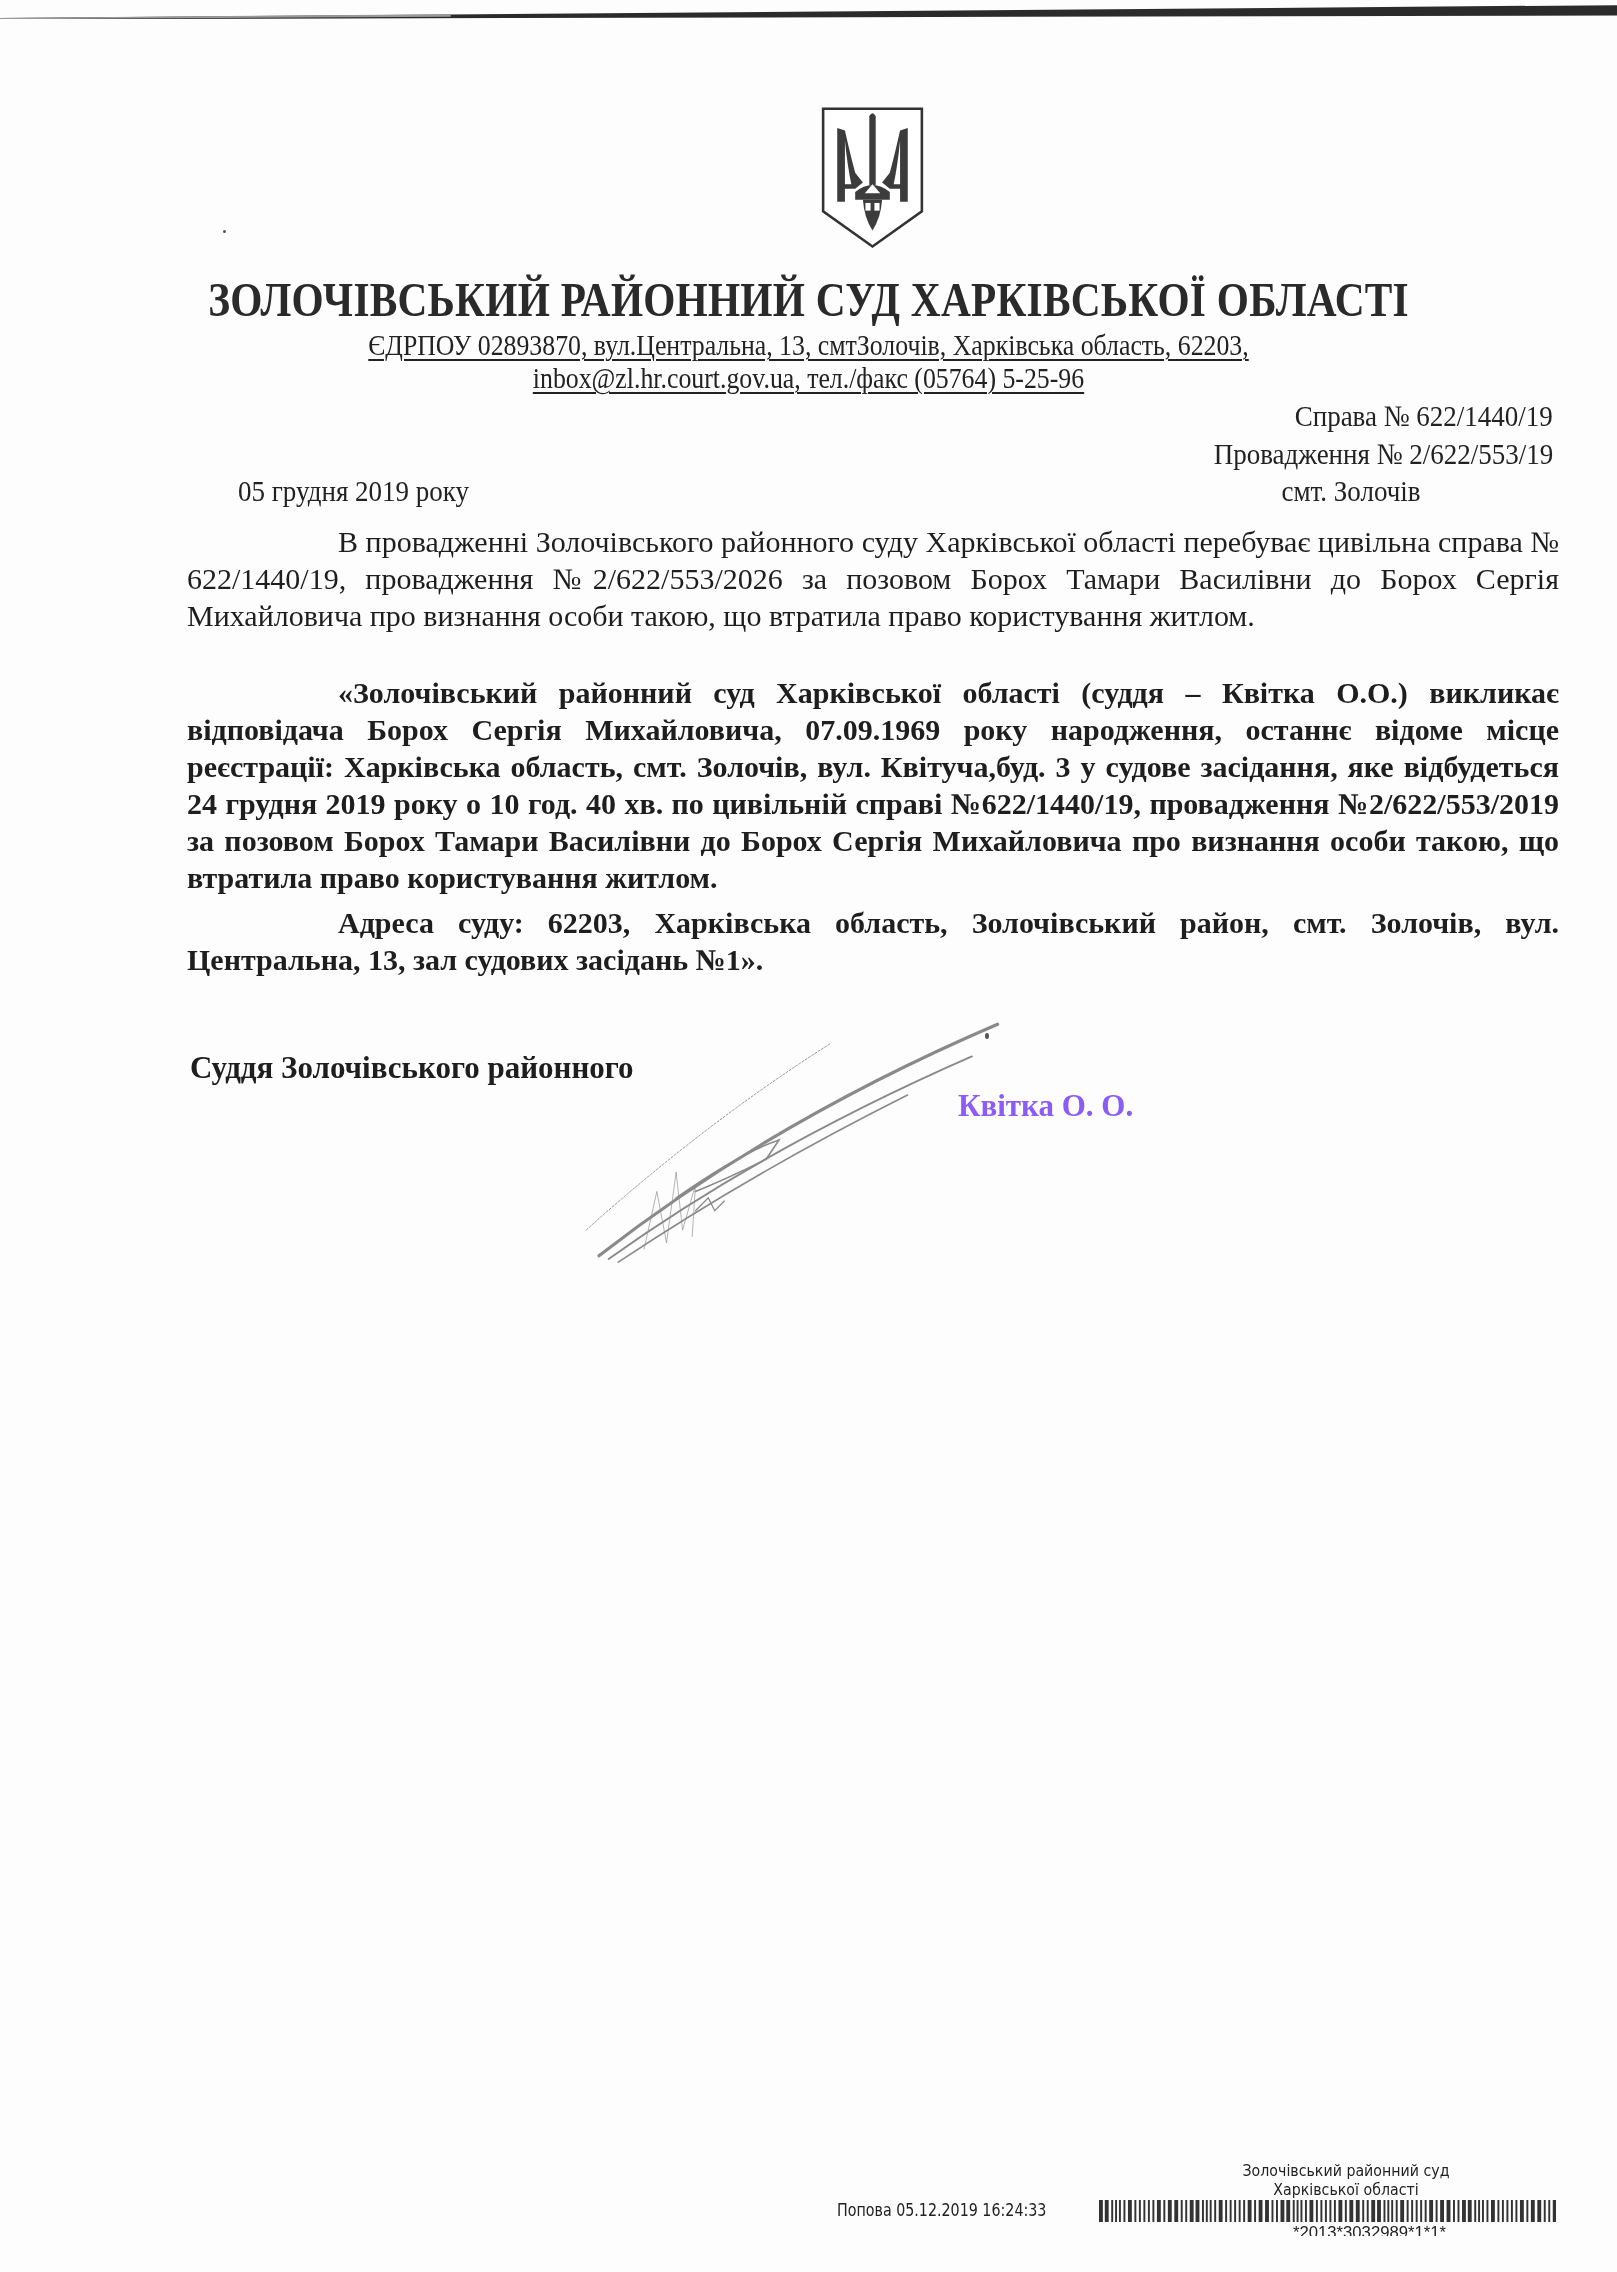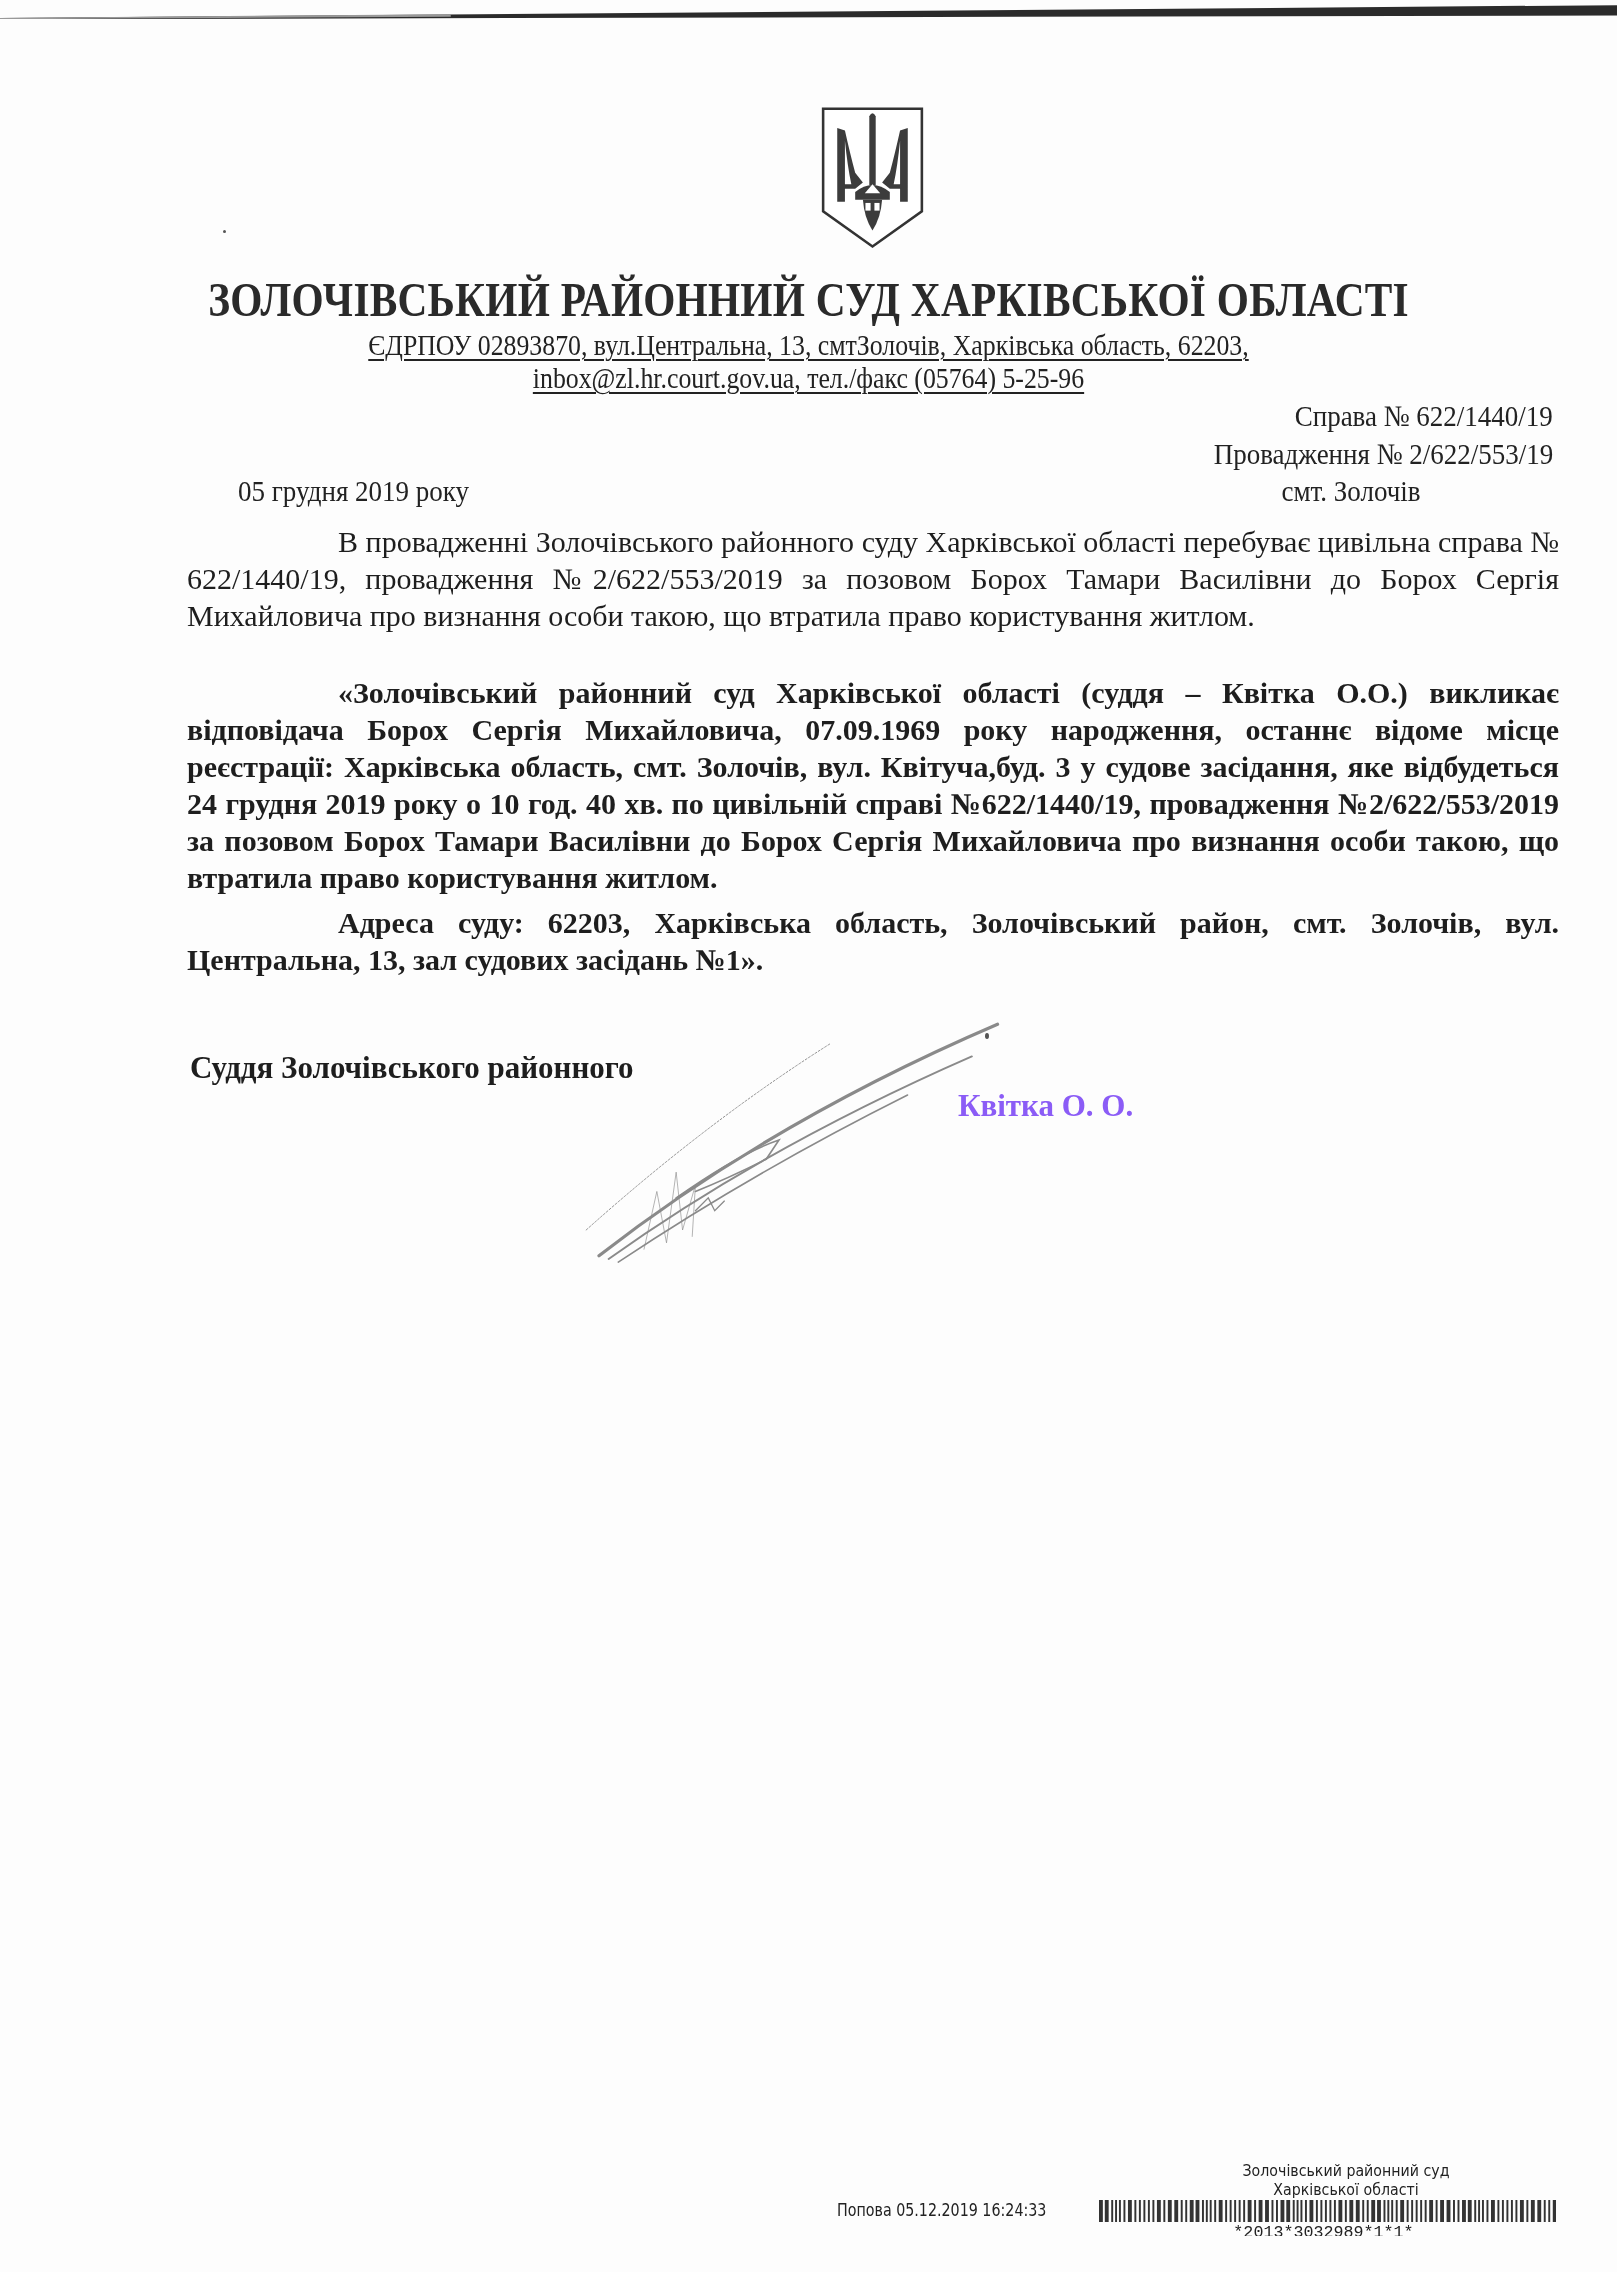--- a/index.html
+++ b/index.html
@@ -56,22 +56,22 @@
     position: absolute; left: 1198px; top: 2161px; width: 296px; text-align: center;
     font-family: "DejaVu Sans", sans-serif; font-size: 16.7px; line-height: 19.3px; color: #222;
     transform: scaleX(0.85); transform-origin: center;
   }
   .stamp-operator {
     position: absolute; left: 837px; top: 2200px; font-family: "DejaVu Sans", sans-serif;
     font-size: 17.4px; color: #222; transform: scaleX(0.82); transform-origin: left;
   }
   .barcode { position: absolute; left: 1099px; top: 2200px; width: 457px; height: 22px; }
   .barcode-text {
-    position: absolute; left: 1185px; top: 2222px; width: 277px; height: 14px; overflow: hidden;
-    text-align: center; font-family: Liberation Mono, monospace; font-size: 16.7px; color: #222;
+    position: absolute; left: 1231px; top: 2222px; width: 277px; height: 14px; overflow: hidden;
+    text-align: center; font-family: Liberation Sans, sans-serif; font-size: 16.7px; color: #222;
     line-height: 22px;
   }
   .speck { position: absolute; width: 3.2px; height: 3.2px; border-radius: 50%; background: #555; }
 </style>
 </head>
 <body>
 
 <svg class="scan-edge" viewBox="0 0 2511 30" preserveAspectRatio="none">
   <polygon points="0,28 2511,8 2511,24 0,30" fill="#2b2b2b"></polygon>
   <polygon points="0,28 700,22 700,26 0,30" fill="#999"></polygon>
@@ -95,21 +95,21 @@
 
 <div class="court-title">ЗОЛОЧІВСЬКИЙ РАЙОННИЙ СУД ХАРКІВСЬКОЇ ОБЛАСТІ</div>
 <div class="header-line hl1"><span>ЄДРПОУ 02893870, вул.Центральна, 13, смтЗолочів, Харківська область, 62203,</span></div>
 <div class="header-line hl2"><span>inbox@zl.hr.court.gov.ua, тел./факс (05764) 5-25-96</span></div>
 
 <div class="meta-right mr1">Справа №  622/1440/19</div>
 <div class="meta-right mr2">Провадження №  2/622/553/19</div>
 <div class="date-left">05 грудня 2019 року</div>
 <div class="meta-right mr3">смт. Золочів</div>
 
-<div class="body-text p1 indent">В провадженні Золочівського районного суду Харківської області перебуває цивільна справа № 622/1440/19, провадження №2/622/553/2019 за позовом  Борох Тамари Василівни до Борох Сергія Михайловича про визнання особи такою, що втратила право користування житлом.</div>
+<div class="body-text p1 indent">В провадженні Золочівського районного суду Харківської області перебуває цивільна справа № 622/1440/19, провадження №2/622/553/2026 за позовом  Борох Тамари Василівни до Борох Сергія Михайловича про визнання особи такою, що втратила право користування житлом.</div>
 <div class="body-text p2 indent">«Золочівський районний суд Харківської області (суддя – Квітка О.О.) викликає відповідача Борох Сергія Михайловича, 07.09.1969 року народження,  останнє відоме місце реєстрації: Харківська область, смт. Золочів, вул. Квітуча,буд. 3 у судове засідання, яке відбудеться 24 грудня 2019 року о 10 год. 40 хв. по цивільній справі №622/1440/19, провадження №2/622/553/2019 за позовом   Борох Тамари Василівни до Борох Сергія Михайловича про визнання особи такою, що втратила право користування житлом.</div>
 <div class="body-text p3 indent">Адреса суду: 62203, Харківська область, Золочівський район, смт. Золочів, вул. Центральна, 13, зал судових засідань №1».</div>
 
 <div class="sig-block">
   <div>Суддя Золочівського районного</div>
 </div>
 
 <svg class="signature" viewBox="0 0 720 420">
   <g fill="none" stroke="#8a8a8a" stroke-linecap="round">
     <path d="M60,350 Q250,180 440,60" stroke-width="1.5" stroke-dasharray="3,3"></path>

